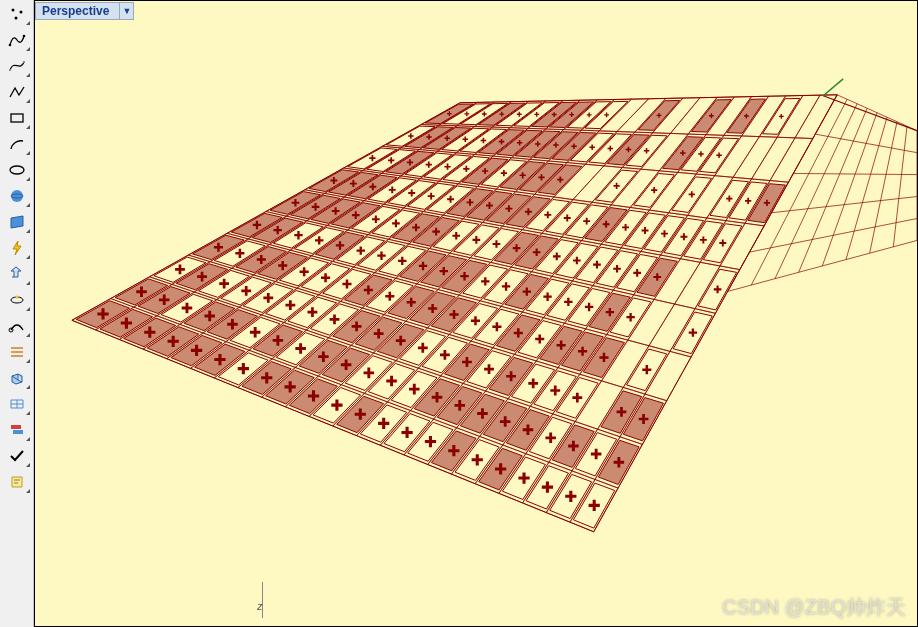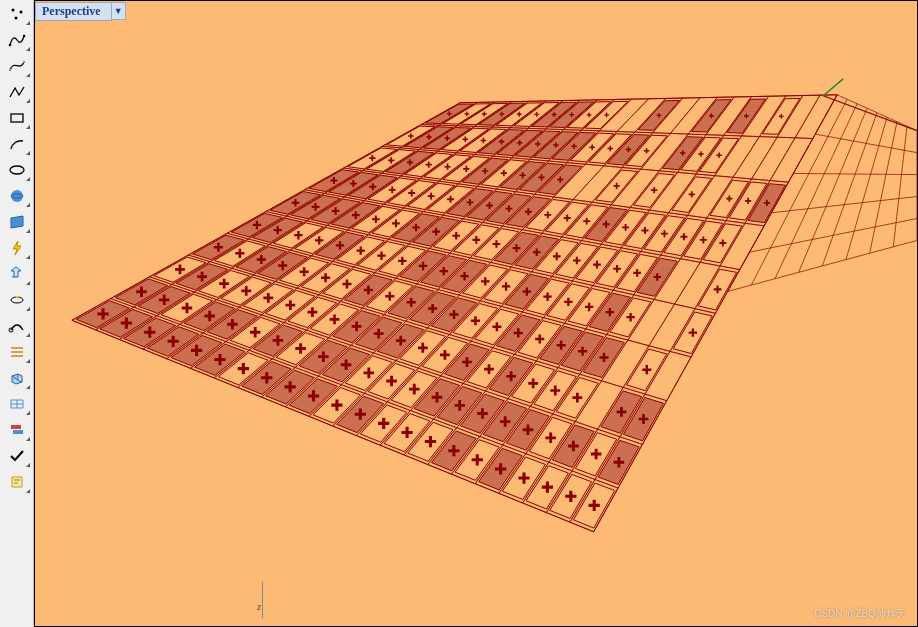--- a/index.html
+++ b/index.html
@@ -39,23 +39,22 @@
       position: absolute;
       right: 1px;
       bottom: 1px;
       width: 0; height: 0;
       border-left: 4px solid transparent;
       border-bottom: 4px solid #555;
     }
     .viewport {
       flex: 1;
       position: relative;
-      background: #fdba74;
+      background: #fef9c3;
       border: 1px solid #000;
-      font-family: Liberation Serif, serif;
     }
     .vp-title {
       position: absolute;
       top: 0; left: 0;
       height: 20px;
       display: flex;
       align-items: center;
       z-index: 5;
     }
     .vp-label {
@@ -97,21 +96,21 @@
       bottom: 8px;
       width: 1px;
       height: 36px;
       background: #888;
     }
     .watermark {
       position: absolute;
       right: 12px;
       bottom: 6px;
       color: rgba(230,230,230,0.75);
-      font-size: 10px;
+      font-size: 20px;
       z-index: 20;
       text-shadow: 0 0 3px rgba(0,0,0,0.35);
       pointer-events: none;
     }
   </style>
 </head>
 <body>
 
 <div class="toolbar">
   <div class="tool">

